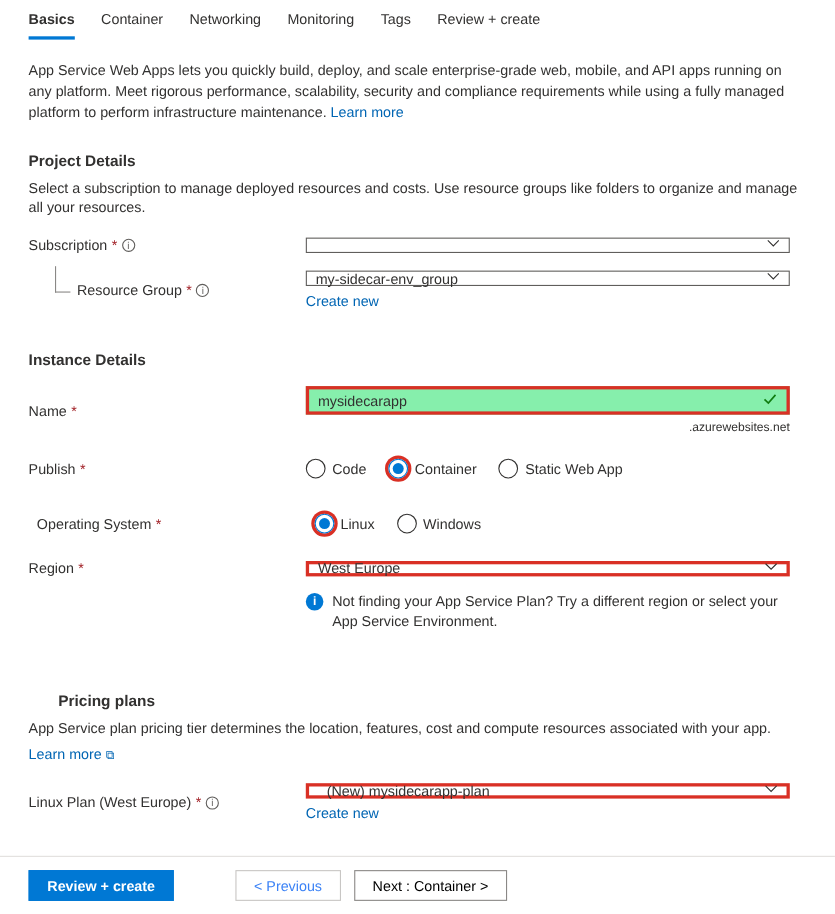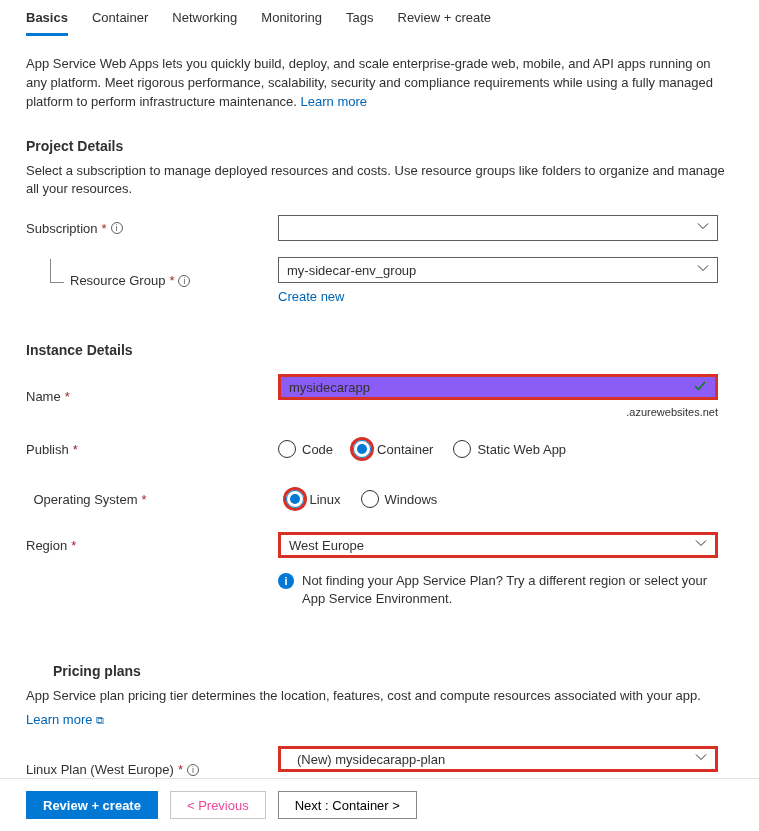--- a/index.html
+++ b/index.html
@@ -16,42 +16,42 @@
   h3.section { font-weight: 600; font-size: 14px; margin-top: 26px; margin-bottom: 8px; }
 
   .field-row { display: flex; align-items: center; margin-top: 16px; }
   .field-label { width: 252px; display: flex; align-items: center; gap: 4px; }
   .field-label.indent { padding-left: 44px; position: relative; }
   .field-label.indent .lconn { position:absolute; left:24px; top:-14px; width:14px; height:24px; border-left:1px solid #8a8886; border-bottom:1px solid #8a8886; }
   .req { color: #A4262C; }
   .info-icon { width:12px; height:12px; border:1px solid #605e5c; border-radius:50%; display:inline-flex; align-items:center; justify-content:center; font-size:9px; color:#605e5c; cursor:pointer; }
 
   .field-control { flex: 1; max-width: 440px; }
-  .select { position: relative; border:1px solid #605e5c; height:26px; display:flex; align-items:center; padding:0 8px; background:#fff; cursor:pointer; }
+  .select { position: relative; border:1px solid #605e5c; height:14px; display:flex; align-items:center; padding:0 8px; background:#fff; cursor:pointer; }
   .select .chev { position:absolute; right:8px; top:50%; transform:translateY(-50%); }
-  .input { position:relative; border:1px solid #605e5c; height:26px; display:flex; align-items:center; padding:0 8px; background:#8b5cf6; }
+  .input { position:relative; border:1px solid #605e5c; height:26px; display:flex; align-items:center; padding:0 8px; background:#86efac; }
   .redbox { border:3px solid #d93025; }
 
   .checkmark { position:absolute; right:8px; color:#107c10; }
   .domain-suffix { text-align:right; margin-top:6px; font-size:11px; color:#323130; max-width:692px; margin-left:0; }
 
   .radio-row { display:flex; gap:20px; align-items:center; }
   .radio { display:flex; align-items:center; gap:6px; cursor:pointer; }
   .r-outer { width:18px; height:18px; border:1px solid #323130; border-radius:50%; display:flex; align-items:center; justify-content:center; }
   .r-outer.sel { border-color:#0078d4; }
   .r-outer.sel.hl-r { box-shadow: 0 0 0 3px #d93025; }
   .r-inner { width:10px; height:10px; border-radius:50%; background:#0078d4; }
 
   .infobox { display:flex; gap:8px; margin-top:14px; margin-left:252px; max-width:440px; align-items:flex-start; line-height:1.4; }
   .info-blue { width:16px; height:16px; border-radius:50%; background:#0078d4; color:#fff; display:flex; align-items:center; justify-content:center; font-size:11px; font-weight:bold; flex-shrink:0; margin-top:1px; }
 
   .footer { border-top:1px solid #e1dfdd; padding:12px 26px; display:flex; gap:12px; background:#fff; }
   .btn { height:28px; padding:0 16px; font-size:13px; border:1px solid #8a8886; background:#fff; cursor:pointer; display:inline-flex; align-items:center; }
   .btn.primary { background:#0078d4; border-color:#0078d4; color:#fff; font-weight:600; }
-  .btn.disabled { color:#ec4899; border-color:#c8c6c4; cursor:default; }
+  .btn.disabled { color:#3b82f6; border-color:#c8c6c4; cursor:default;margin-left:44px; }
 
   .chev svg { width:12px; height:12px; }
   .ext-icon { font-size:11px; }
 
   
   .content::-webkit-scrollbar { width:14px; }
   .content::-webkit-scrollbar-thumb { background:#c1c1c1; }
 
 </style>
 </head>

